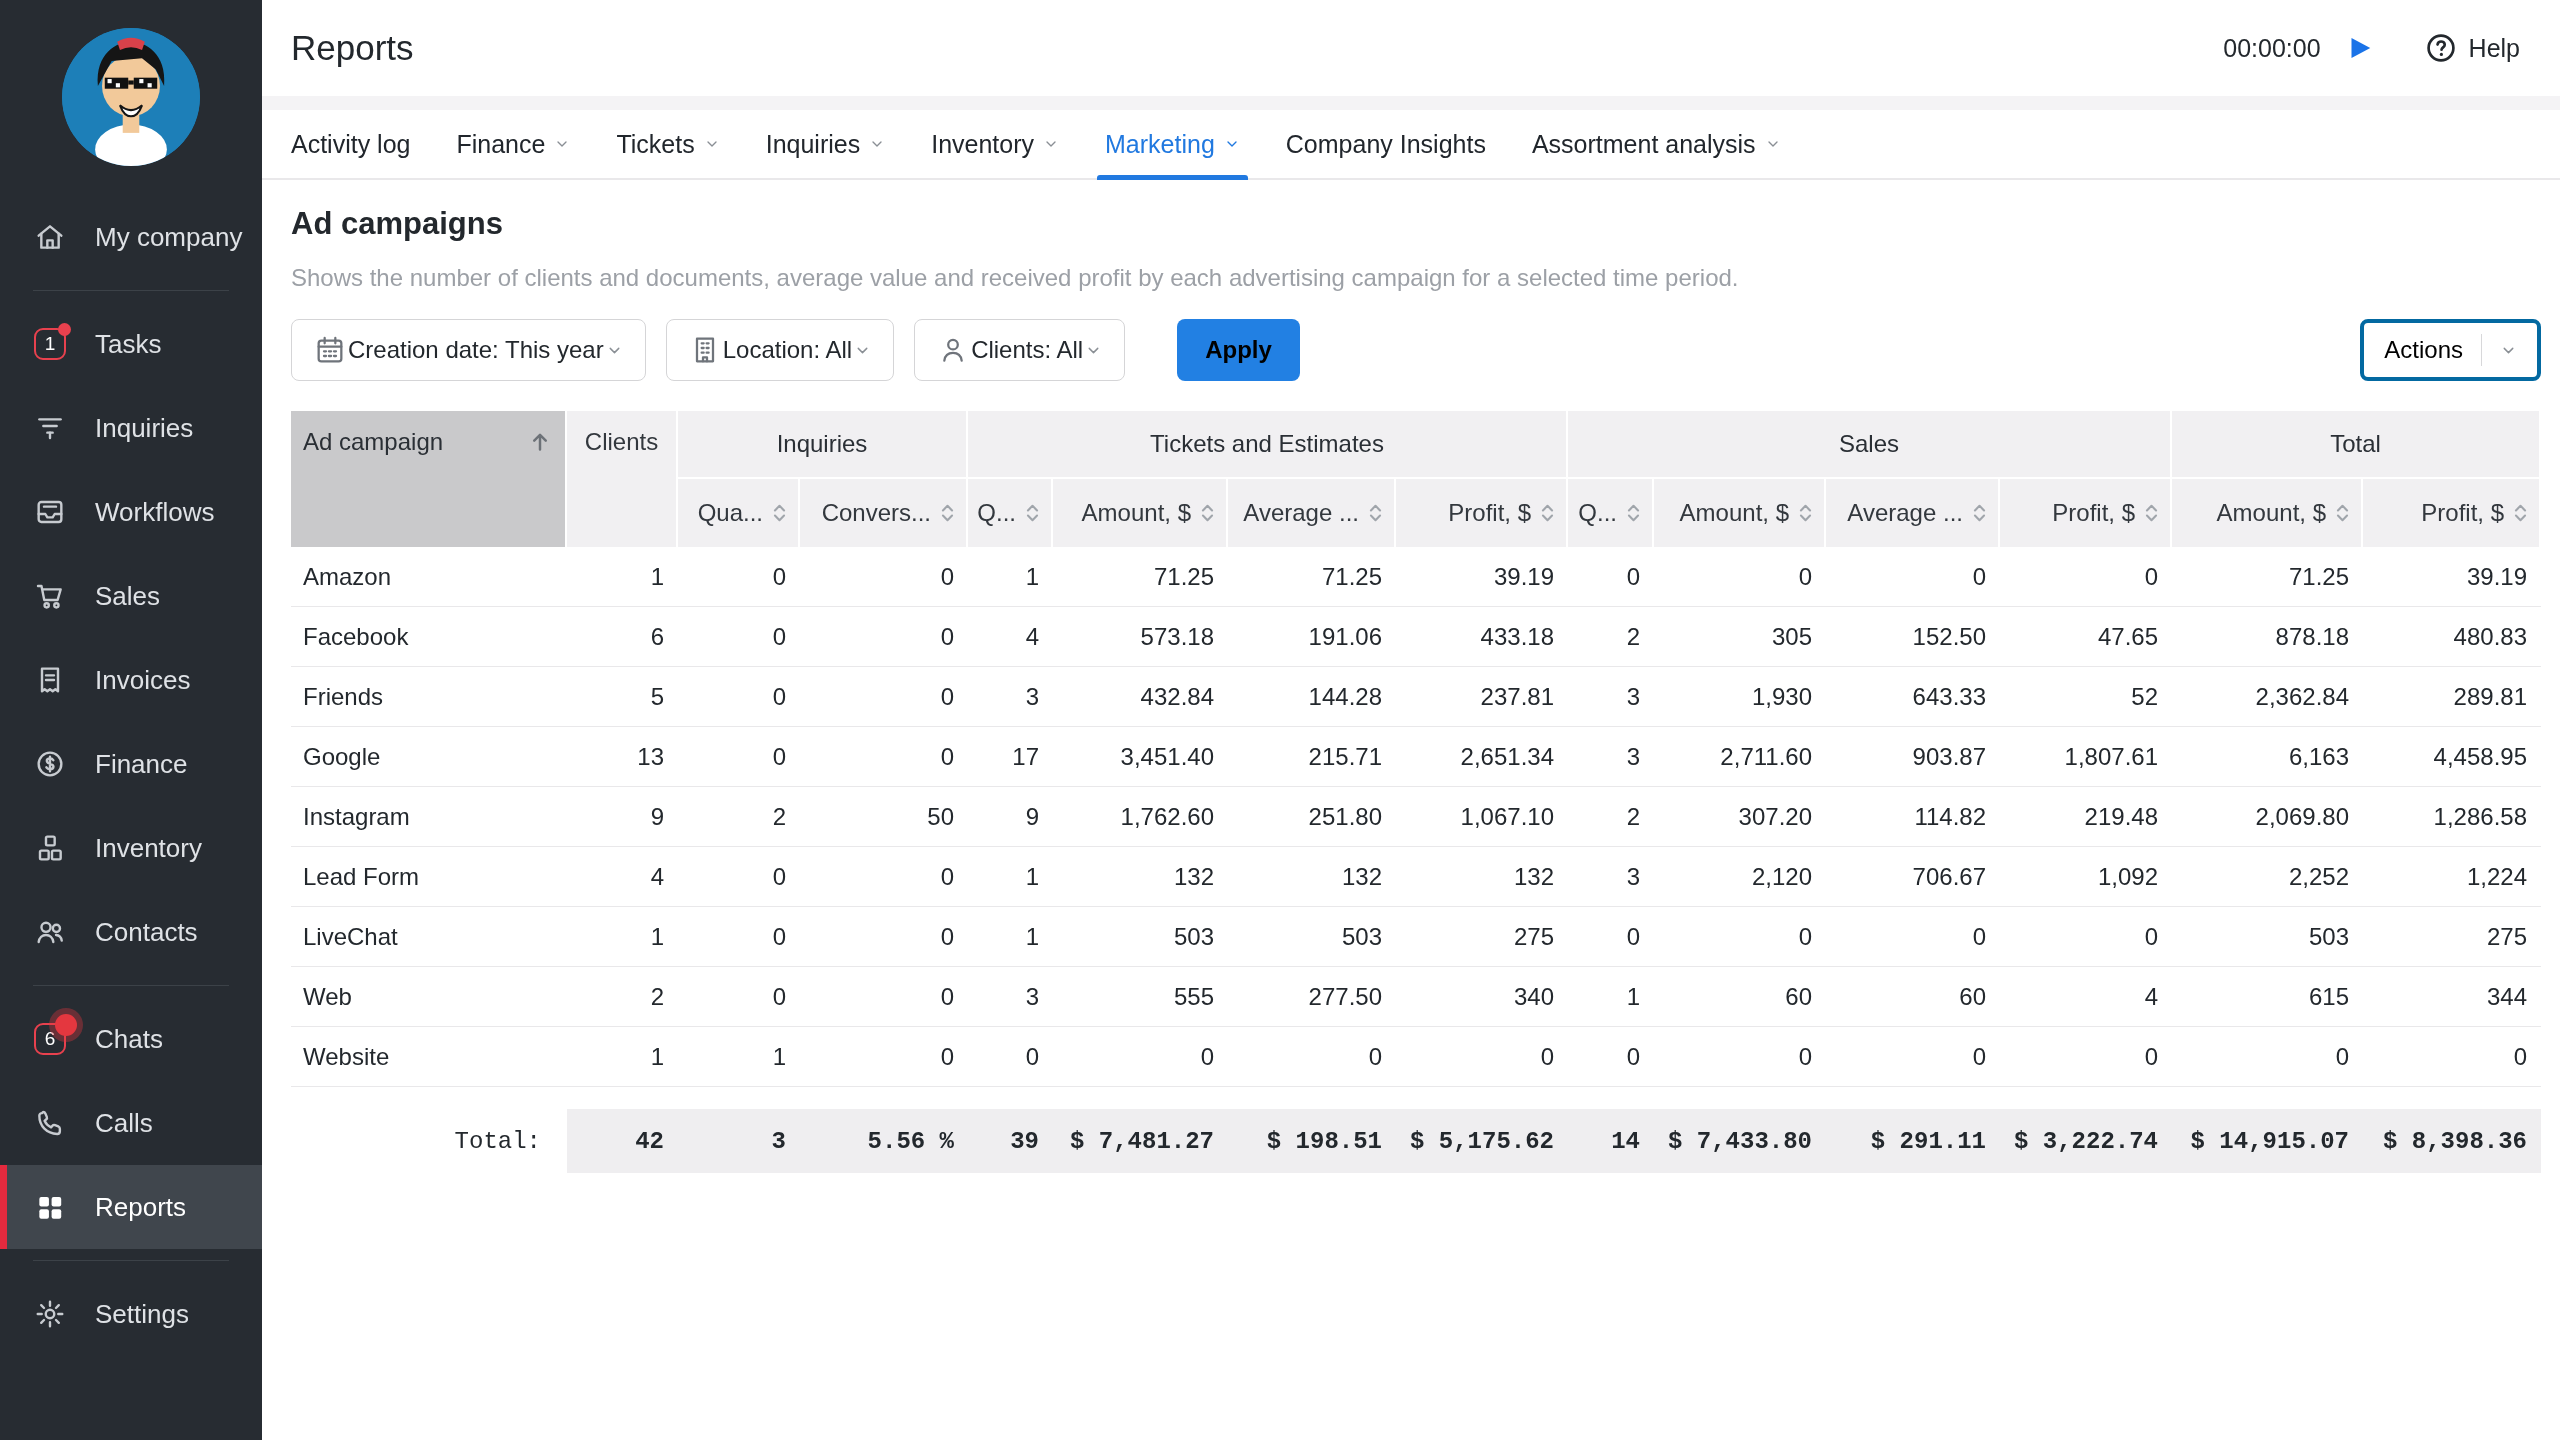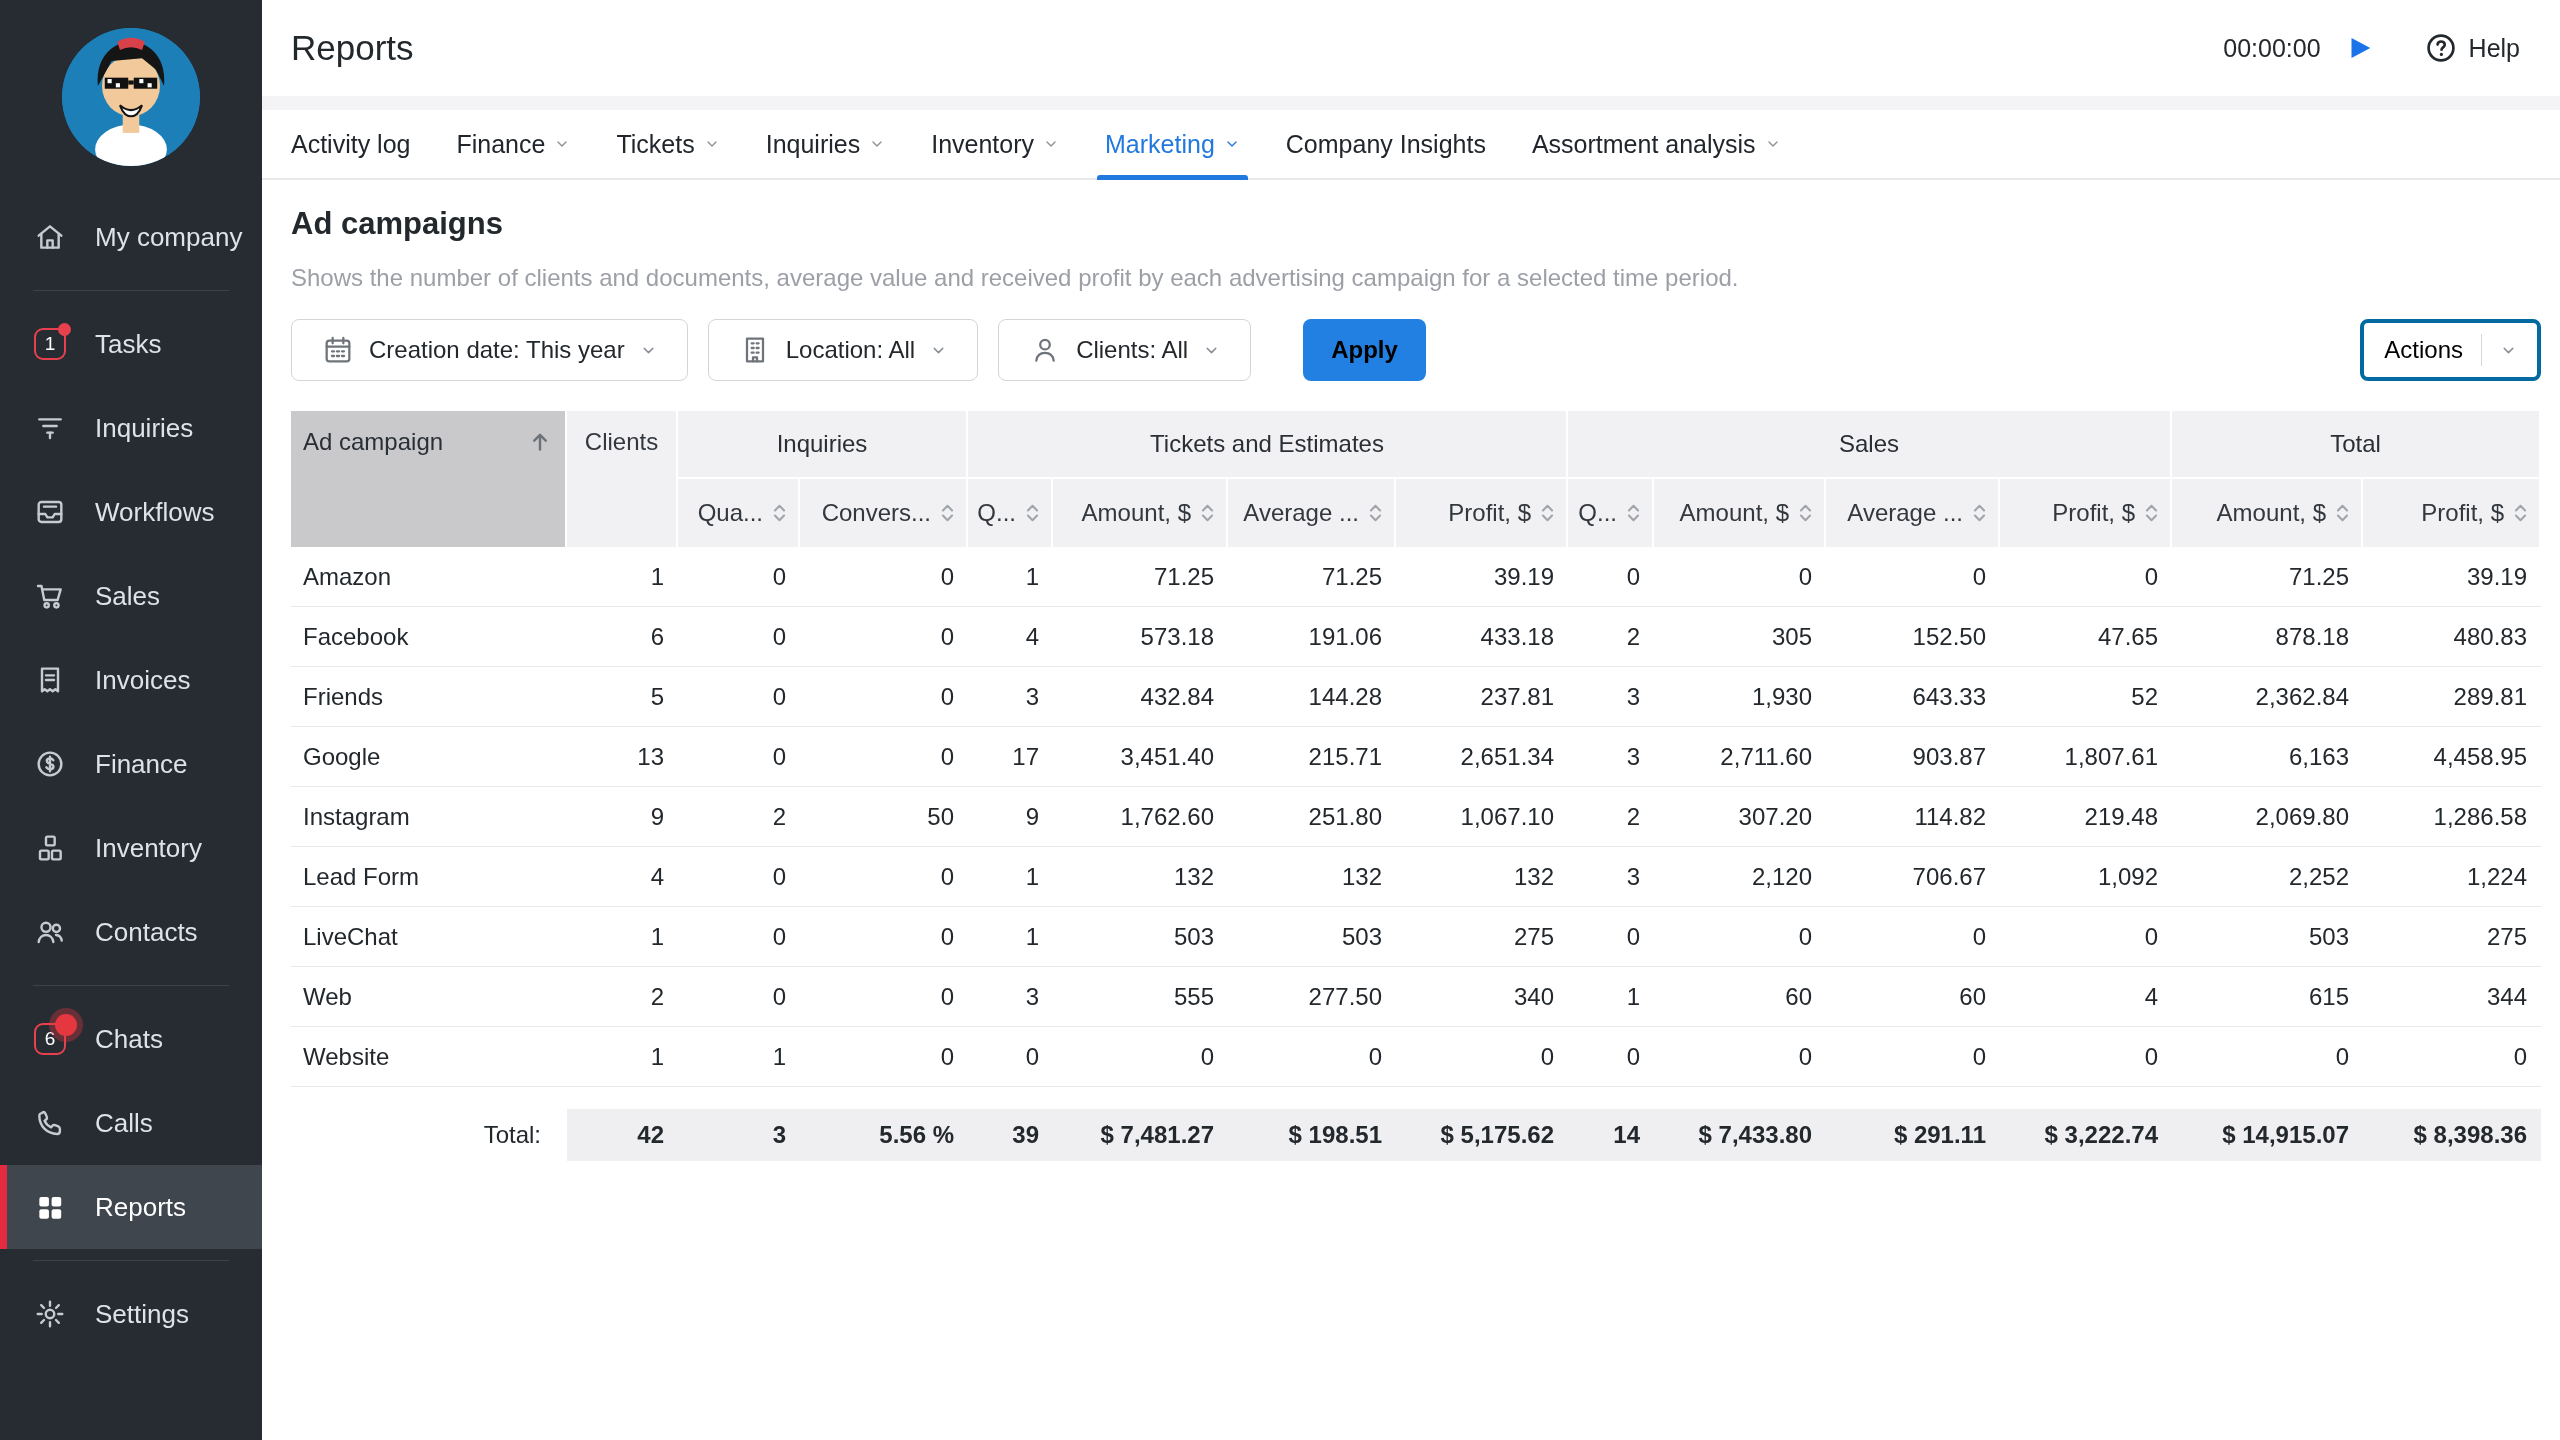--- a/index.html
+++ b/index.html
@@ -36,21 +36,21 @@
   .tab svg { width:16px; height:16px; stroke:#8a8f95; fill:none; stroke-width:2; stroke-linecap:round; stroke-linejoin:round; }
   .tab.active { color:#2179e0; }
   .tab.active svg { stroke:#2179e0; }
   .tab.active::after { content:""; position:absolute; left:-8px; right:-8px; bottom:-2px; height:5px; background:#2179e0; border-radius:3px 3px 0 0; }
 
   .content { padding:26px 19px 0 29px; }
   .rep-title { font-size:31px; font-weight:700; color:#23282d; }
   .rep-desc { margin-top:22px; font-size:24px; color:#9ca0a6; }
 
   .filters { margin-top:27px; display:flex; align-items:center; gap:20px; }
-  .fbtn { height:62px; border:1px solid #d5d5d7; border-radius:8px; background:#fff; display:flex; align-items:center; gap:15px; padding:0 30px; font-size:24px; color:#23282d; cursor:pointer;justify-content:flex-end; }
+  .fbtn { height:62px; border:1px solid #d5d5d7; border-radius:8px; background:#fff; display:flex; align-items:center; gap:2px; padding:0 22px; font-size:24px; color:#23282d; cursor:pointer;justify-content:flex-end; }
   .fbtn svg.fic { width:32px; height:32px; stroke:#6f747b; fill:none; stroke-width:1.7; stroke-linecap:round; stroke-linejoin:round; }
   .fbtn svg.chev { width:17px; height:17px; stroke:#8a8f95; fill:none; stroke-width:2; stroke-linecap:round; stroke-linejoin:round; }
   .applybtn { height:62px; padding:0 28px; background:#2280e3; border:none; border-radius:8px; color:#000000; font-size:24px; font-weight:600; cursor:pointer; font-family:inherit;margin-left:32px; }
   .actionsbtn { margin-left:auto; height:62px; border:4px solid #0369a1; border-radius:8px; background:#fff; display:flex; align-items:center; padding:0 20px; gap:18px; font-size:24px; cursor:pointer; }
   .actionsbtn .vdiv { width:1px; height:32px; background:#d8d8da; }
   .actionsbtn svg { width:17px; height:17px; stroke:#8a8f95; fill:none; stroke-width:2; stroke-linecap:round; stroke-linejoin:round; }
 
   
   .tablewrap { margin-top:30px; }
   .tgrid { display:grid; grid-template-columns:276px 111px 122px 168px 85px 175px 168px 172px 86px 172px 174px 172px 191px 178px; }
@@ -59,21 +59,21 @@
   .th.adcol { grid-row:1/3; grid-column:1; background:#c9c9cb; display:flex; align-items:flex-start; justify-content:space-between; padding:17px 14px 0 12px; color:#2a2f35; cursor:pointer; }
   .th.clientscol { grid-row:1/3; grid-column:2; display:flex; justify-content:center; padding-top:17px; cursor:pointer; }
   .th.group { border-bottom:2px solid #fff; display:flex; align-items:center; justify-content:center; color:#2a2f35; }
   .th.sub { grid-row:2; display:flex; align-items:center; justify-content:flex-end; gap:10px; padding:0 12px; cursor:pointer; white-space:nowrap; overflow:hidden; }
   .sorticon { width:13px; height:22px; stroke:#a0a5ab; fill:none; stroke-width:1.6; stroke-linecap:round; stroke-linejoin:round; flex:0 0 13px; }
   .arrowicon { width:22px; height:22px; stroke:#6d7278; fill:none; stroke-width:1.8; stroke-linecap:round; stroke-linejoin:round; margin-top:3px; }
   .trow { height:60px; border-bottom:1px solid #e9e8ea; cursor:pointer; }
   .td { display:flex; align-items:center; font-size:24px; color:#23282d; }
   .tname { padding-left:12px; }
   .tnum { justify-content:flex-end; padding-right:14px; }
-  .totalrow { margin-top:22px; height:52px; }
+  .totalrow { margin-top:22px; height:64px;font-family:Liberation Mono, monospace; }
   .total-label { display:flex; align-items:center; justify-content:flex-end; padding-right:26px; font-size:24px; color:#23282d; }
   .totcell { background:#efeef0; font-weight:700; font-size:24px; }
 </style>
 </head>
 <body>
 
 <aside class="sidebar">
   <div class="avatar">
     <svg viewBox="0 0 100 100" width="138" height="138">
       <circle cx="50" cy="50" r="50" fill="#1d7fb8"></circle>

